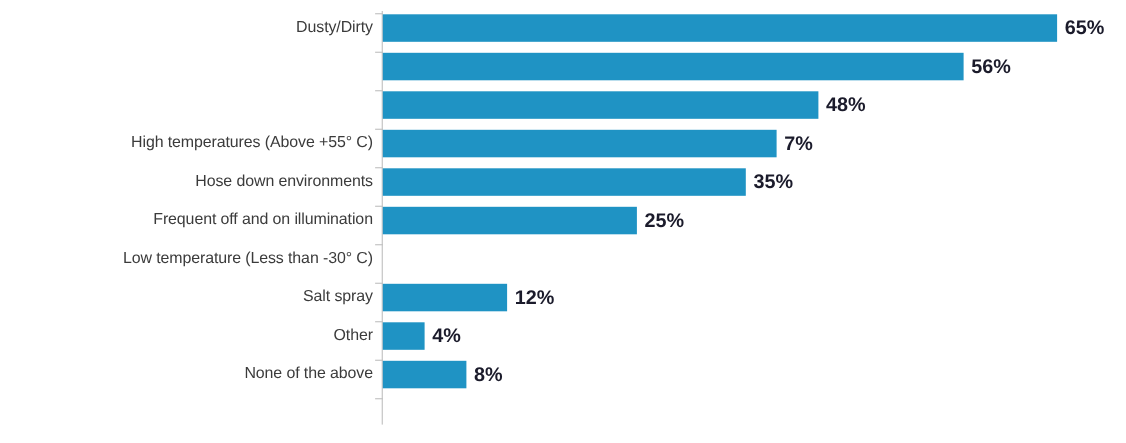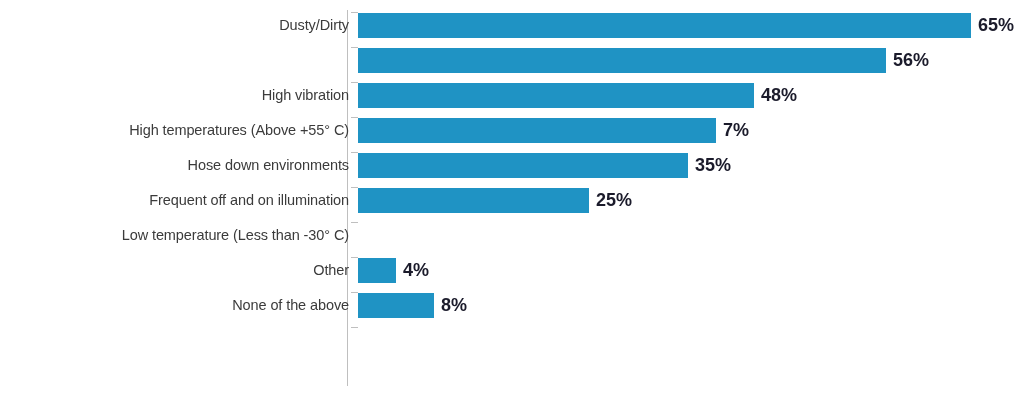--- a/index.html
+++ b/index.html
@@ -26,21 +26,21 @@
     position: absolute;
     left: 347px;
     top: 10px;
     width: 1px;
     height: 376px;
     background: #bfbfbf;
   }
 
   .rows {
     position: absolute;
-    left: 10px;
+    left: 0;
     top: 13px;
     width: 944px;
   }
 
   .row {
     position: relative;
     height: 35px;
     width: 1024px;
   }
 
@@ -107,21 +107,20 @@
       </div>
       <div class="row">
         <div class="tick"></div>
         <div class="bar-wrap">
           <div class="bar" style="width: 528px; background: rgb(31, 147, 196);"></div>
           <div class="val-label">56%</div>
         </div>
       </div>
       <div class="row">
         <div class="tick"></div>
-        <div class="cat-label">High vibration</div>
         <div class="bar-wrap">
           <div class="bar" style="width: 396px; background: rgb(31, 147, 196);"></div>
           <div class="val-label">48%</div>
         </div>
       </div>
       <div class="row">
         <div class="tick"></div>
         <div class="cat-label">High temperatures (Above +55° C)</div>
         <div class="bar-wrap">
           <div class="bar" style="width: 358px; background: rgb(31, 147, 196);"></div>
@@ -143,20 +142,28 @@
           <div class="bar" style="width: 231px; background: rgb(31, 147, 196);"></div>
           <div class="val-label">25%</div>
         </div>
       </div>
       <div class="row">
         <div class="tick"></div>
         <div class="cat-label">Low temperature (Less than -30° C)</div>
       </div>
       <div class="row">
         <div class="tick"></div>
+        <div class="cat-label">Salt spray</div>
+        <div class="bar-wrap">
+          <div class="bar" style="width: 113px; background: rgb(31, 147, 196);"></div>
+          <div class="val-label">12%</div>
+        </div>
+      </div>
+      <div class="row">
+        <div class="tick"></div>
         <div class="cat-label">Other</div>
         <div class="bar-wrap">
           <div class="bar" style="width: 38px; background: rgb(31, 147, 196);"></div>
           <div class="val-label">4%</div>
         </div>
       </div>
       <div class="row">
         <div class="tick"></div>
         <div class="cat-label">None of the above</div>
         <div class="bar-wrap">

